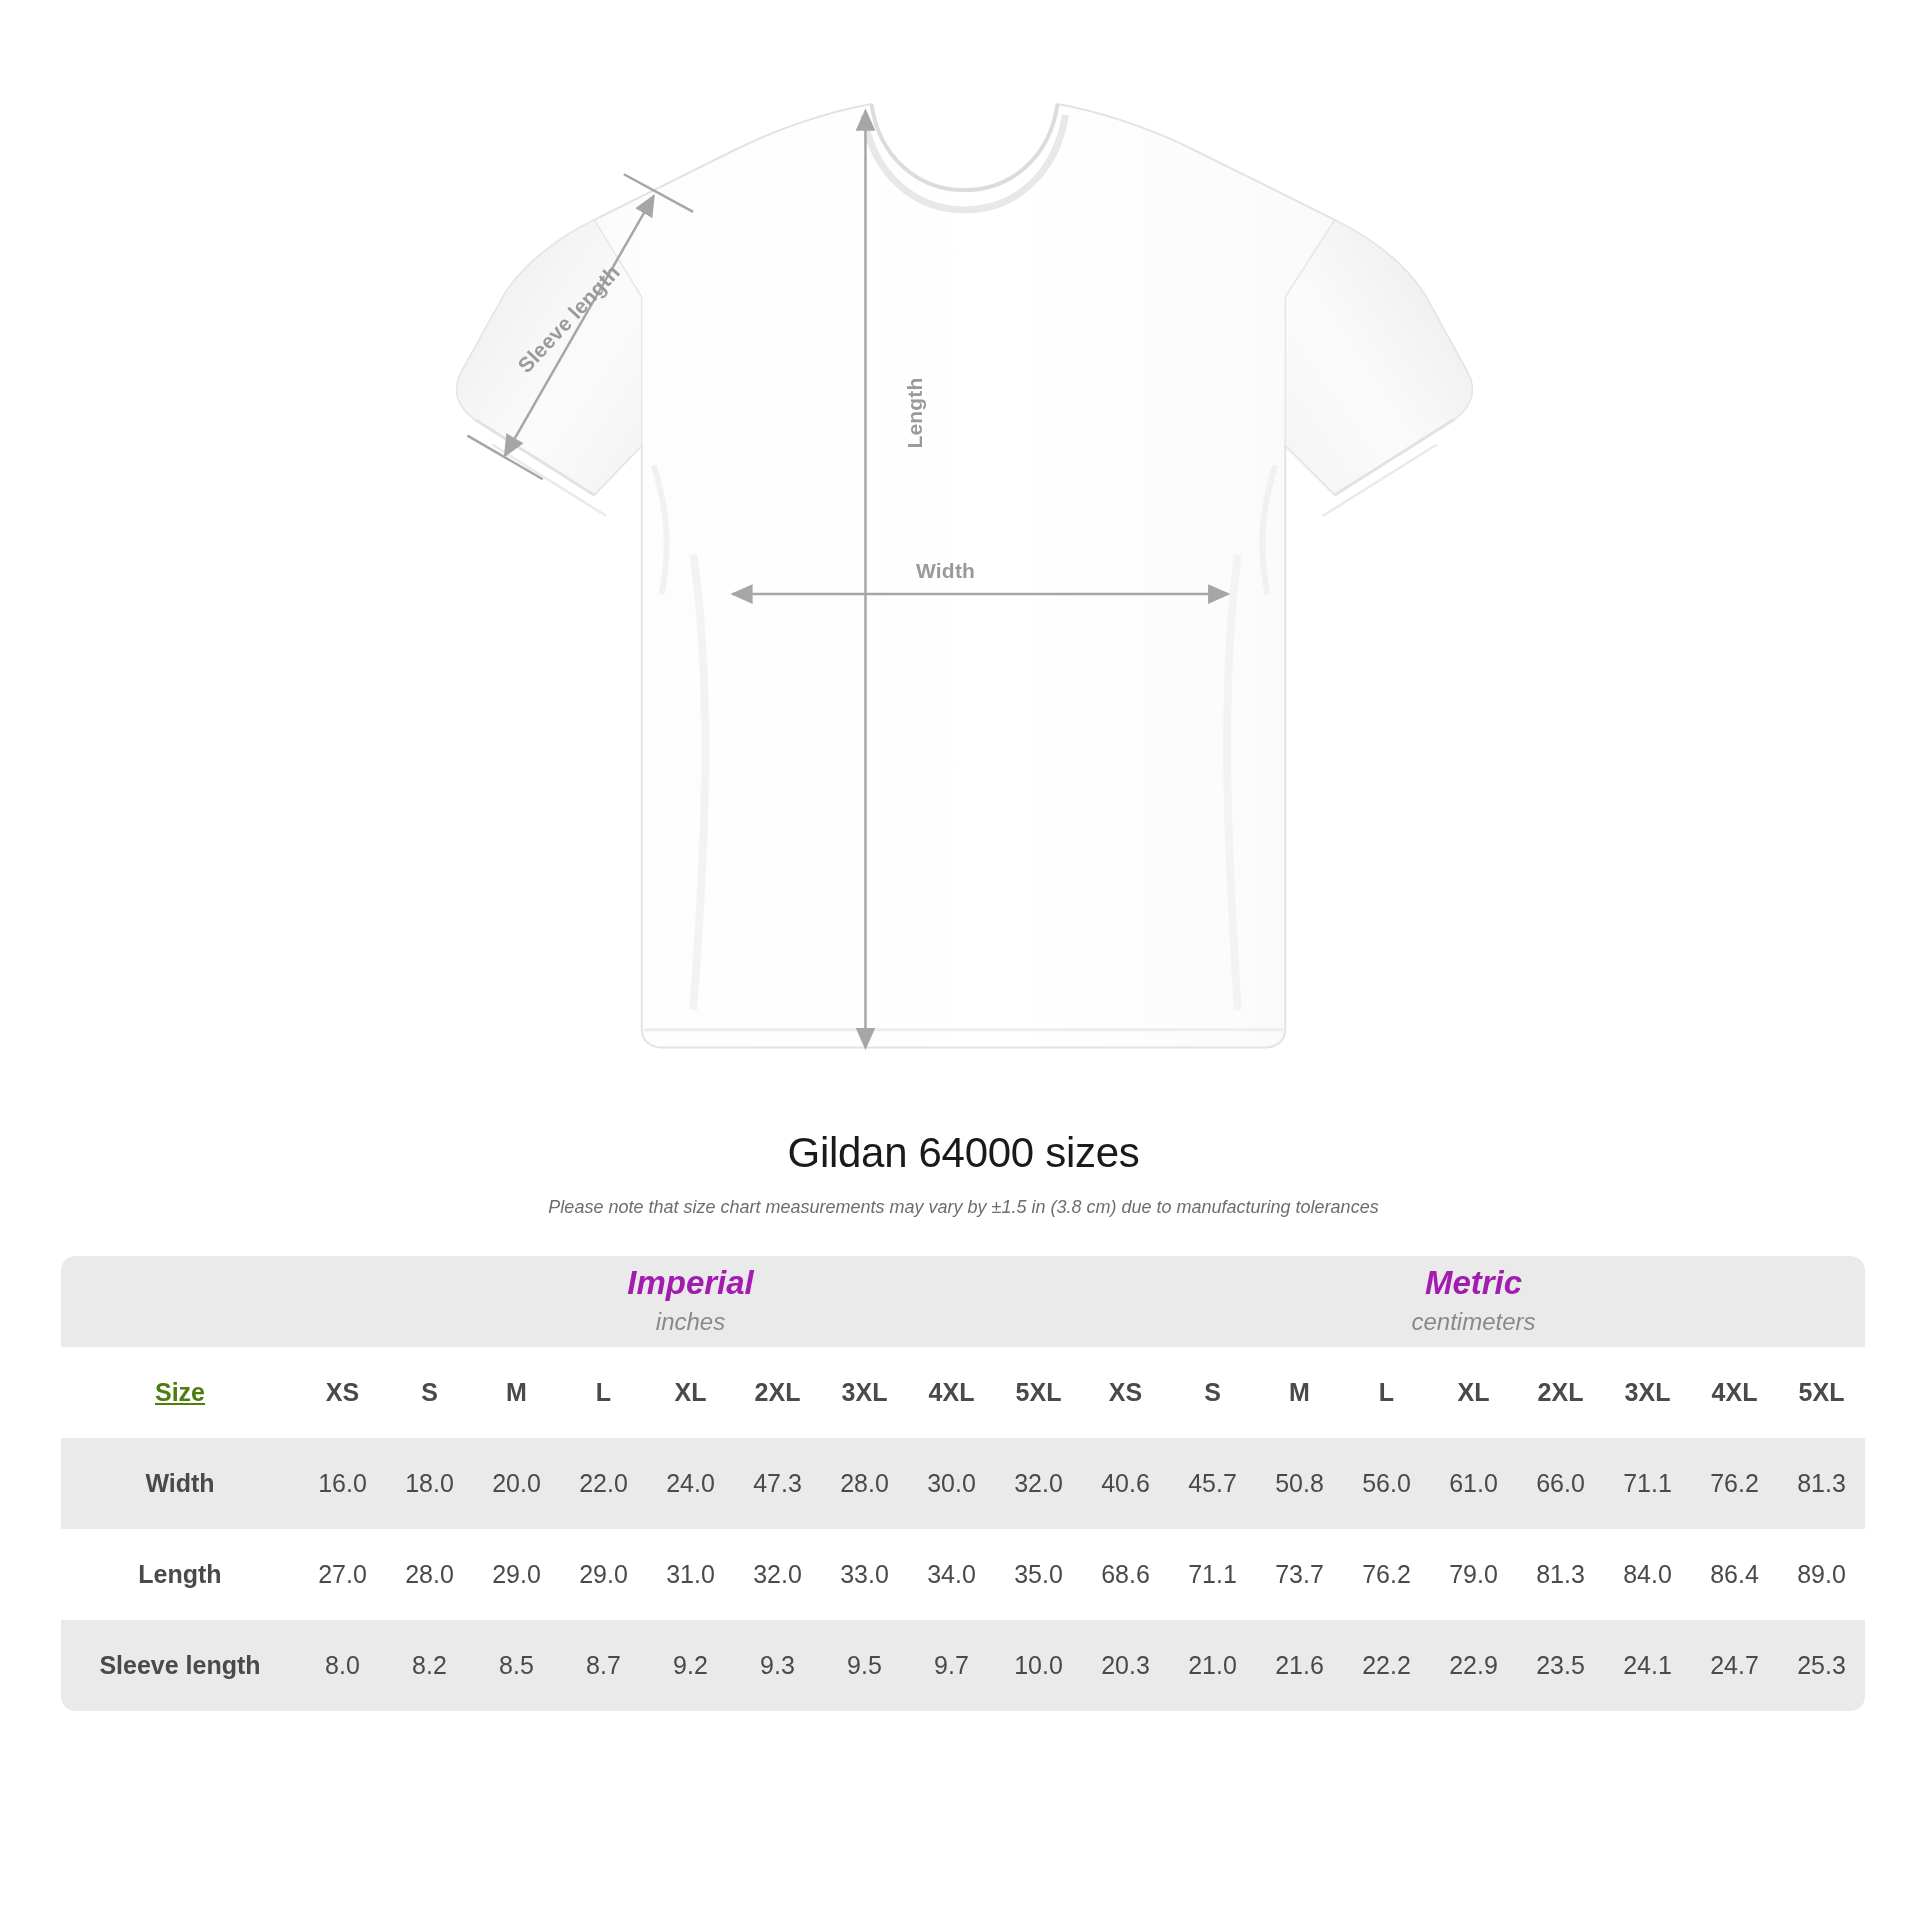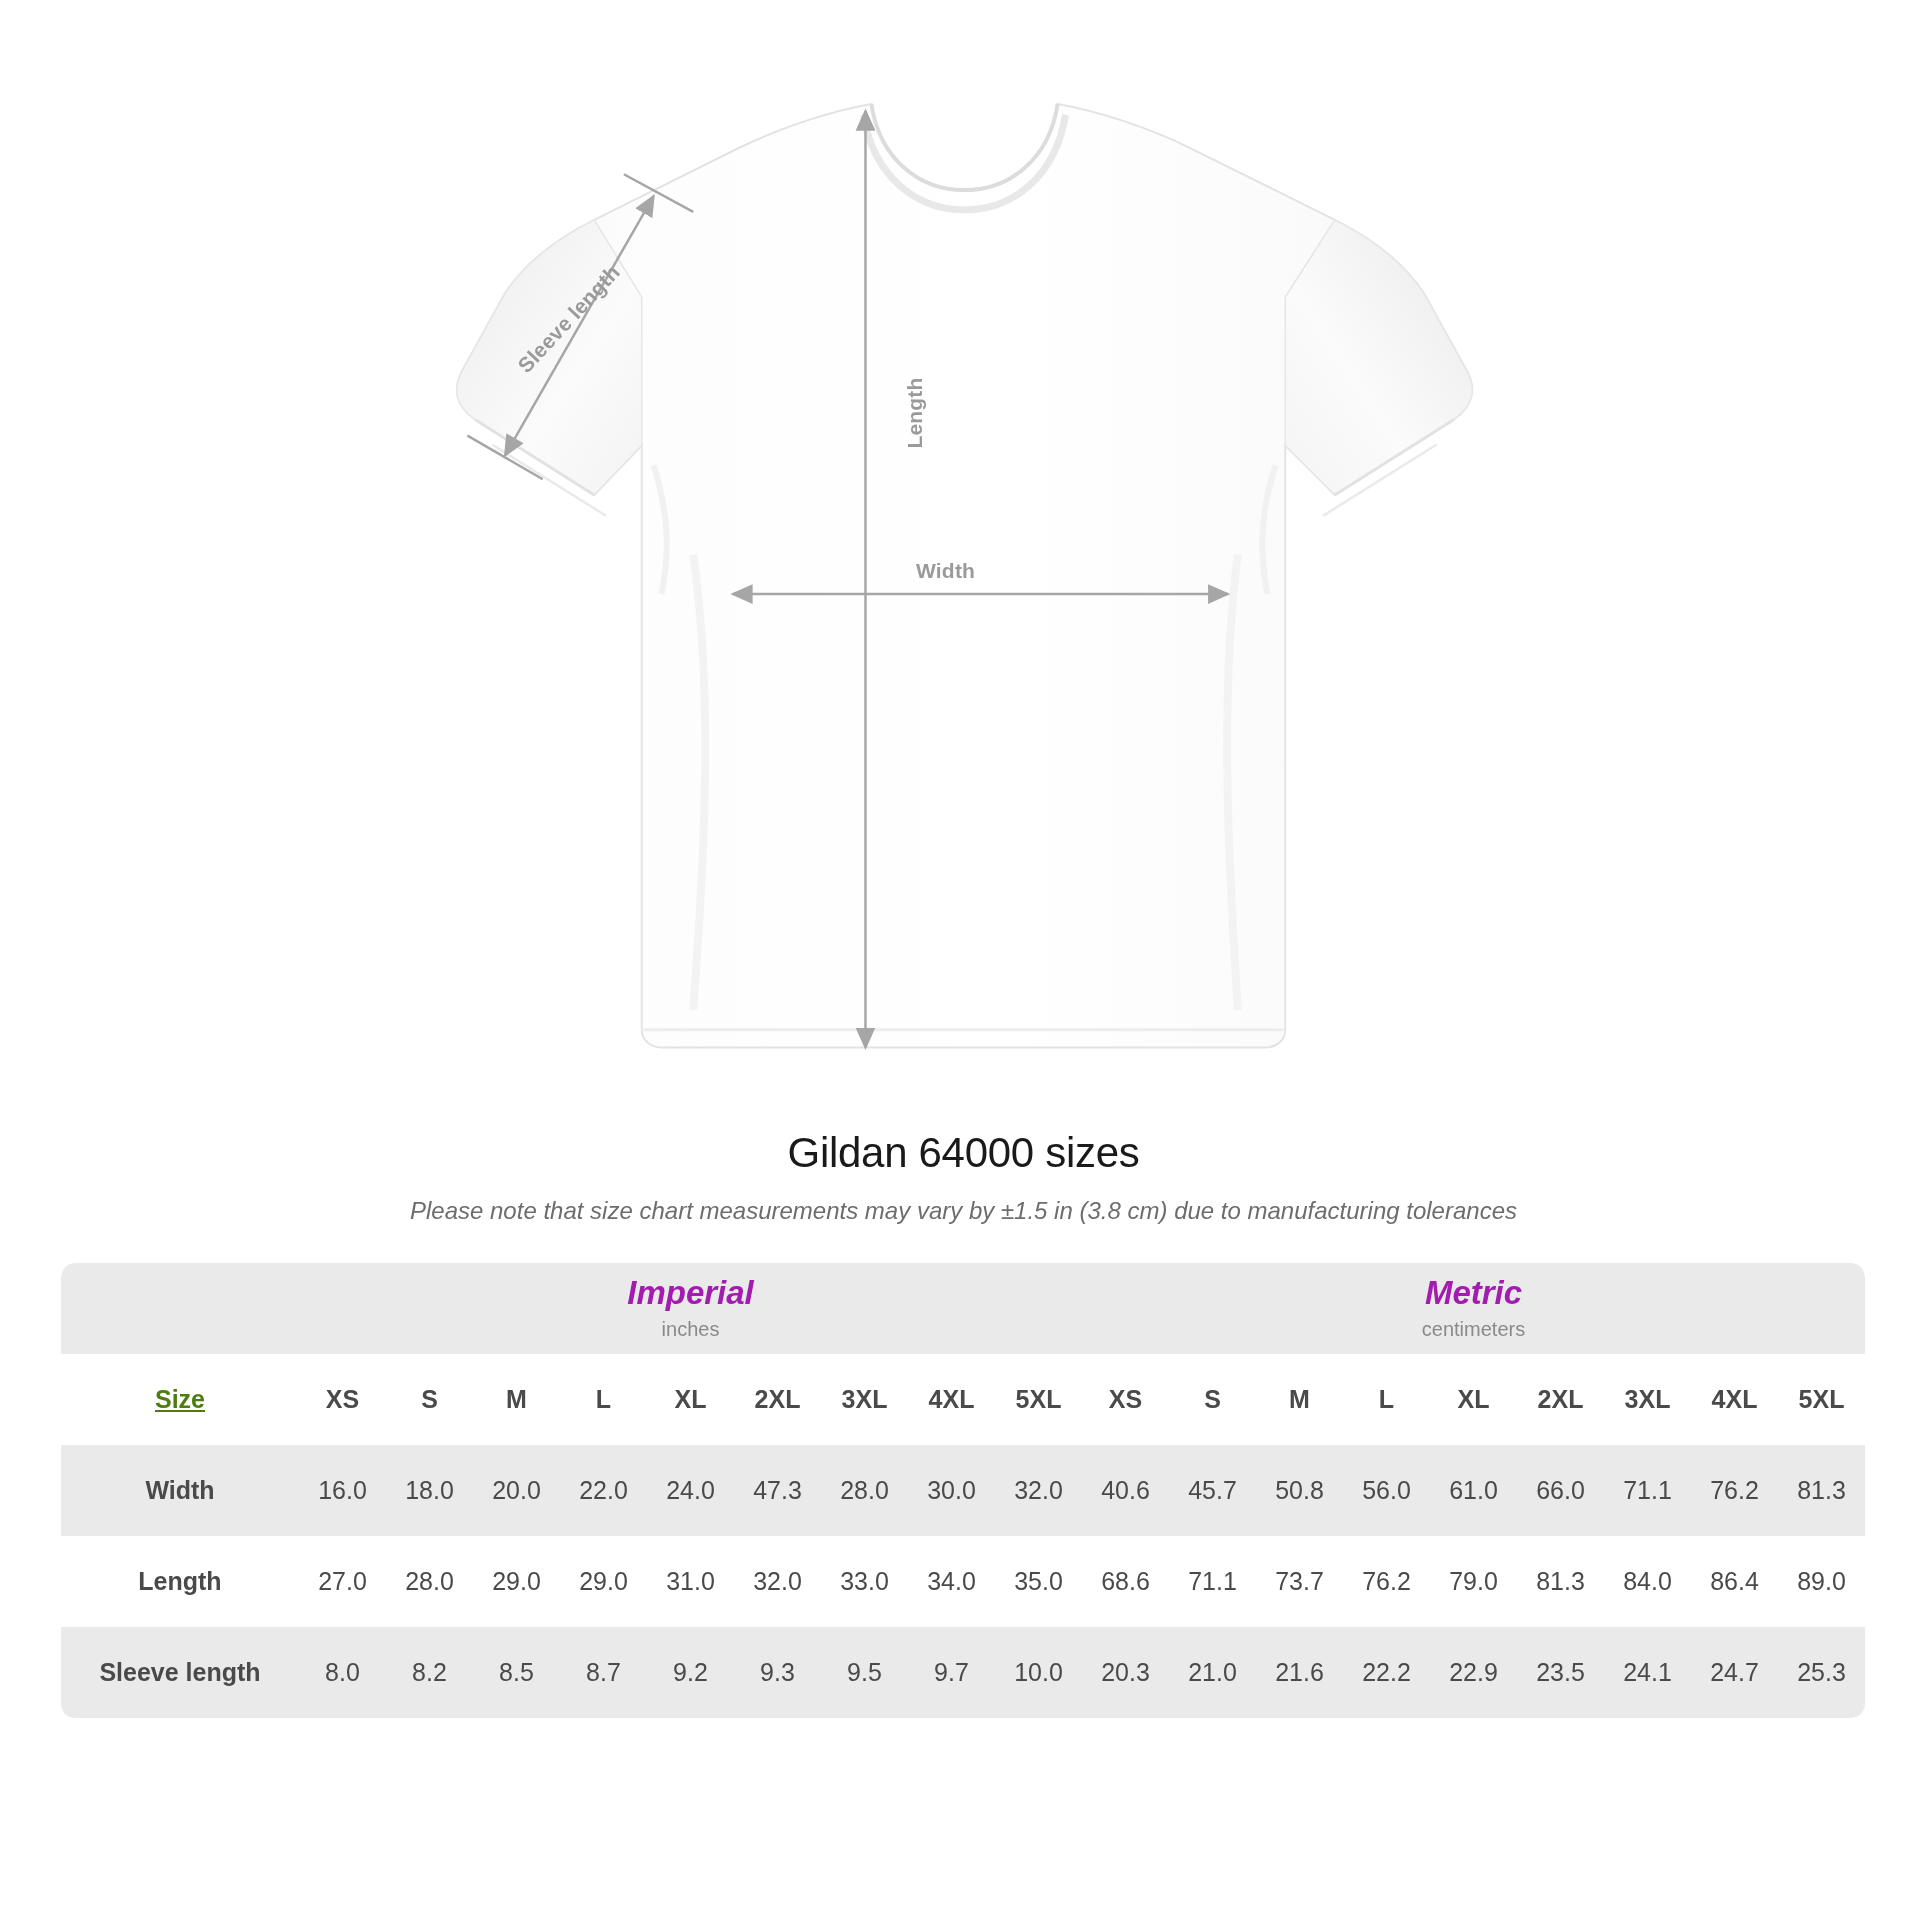--- a/index.html
+++ b/index.html
@@ -65,21 +65,21 @@
     margin-top: 30px;
   }
   .chart-title {
     font-size: 42px;
     font-weight: normal;
     color: #1a1a1a;
     letter-spacing: -0.3px;
   }
   .chart-note {
     margin-top: 20px;
-    font-size: 24px;
+    font-size: 18px;
     font-style: italic;
     color: #6d6d6d;
   }
 
   
   .table-wrap {
     margin: 38px 61px 0 61px;
     width: 1804px;
     border-radius: 14px;
     overflow: hidden;
@@ -106,21 +106,22 @@
     height: 158px;
   }
   .unit-title {
     font-size: 33px;
     font-style: italic;
     font-weight: bold;
     color: #a21caf;
     line-height: 1.25;
   }
   .unit-sub {
-    font-size: 20px;
+    font-size: 24px;
+    font-style: italic;
     color: #8a8a8a;
     line-height: 1.6;
   }
   .hdr-row td {
     background: #ffffff;
     font-weight: bold;
     color: #6a6a6a;
     font-size: 26px;
     height: 107px;
   }

